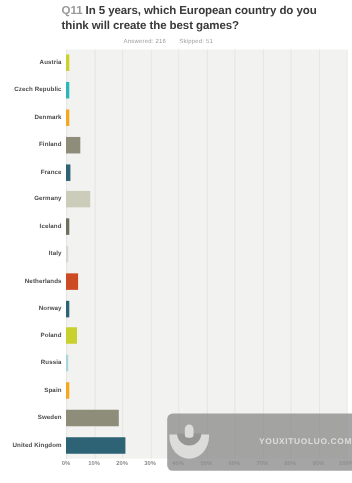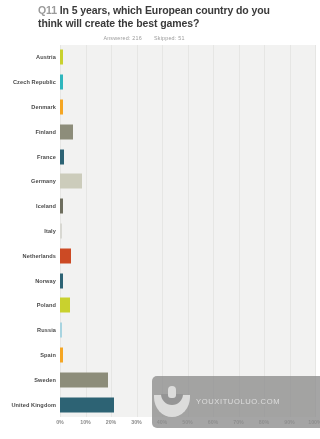--- a/index.html
+++ b/index.html
@@ -7,21 +7,21 @@
     width:320px;height:439px;
     background:#ffffff;
     font-family:"Liberation Sans","DejaVu Sans",sans-serif;
     overflow:hidden;
     position:relative;
   }
   #page{position:relative;width:320px;height:439px;}
 
   
   .title-wrap{
-    padding:4px 30px 0 38px;
+    padding:4px 30px 0 56px;
     text-align:left;
   }
   .title{
     font-size:10.5px;
     line-height:13px;
     font-weight:bold;
     color:#3a3a3a;
     letter-spacing:-0.1px;
   }
   .qnum{color:#9a9a9a;font-weight:bold;}
@@ -151,21 +151,22 @@
     color:#ffffff;
     letter-spacing:1px;
     line-height:19px;
     font-family:"DejaVu Sans",sans-serif;
   }
   .wm-en{
     font-size:7.6px;
     color:#ffffff;
     letter-spacing:.6px;
     line-height:10px;
-    font-weight:normal;
+    font-weight:bold;
+    text-align:right;
   }
   .wm-bg{
     position:absolute;
     left:152px;top:376px;
     width:168px;height:52px;
     background:#8e8e8e;
     opacity:.80;
     border-radius:5px 0 0 5px;
   }
 </style>

